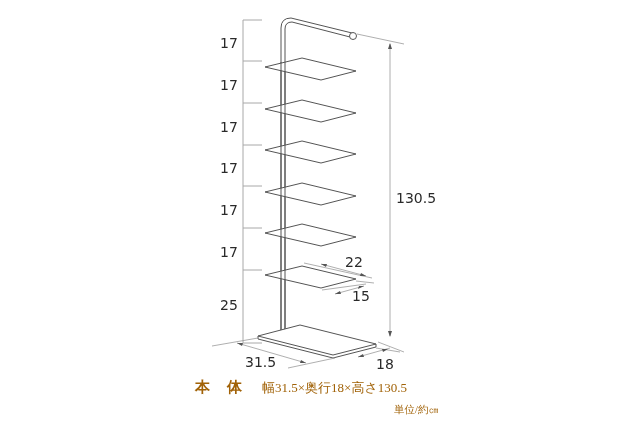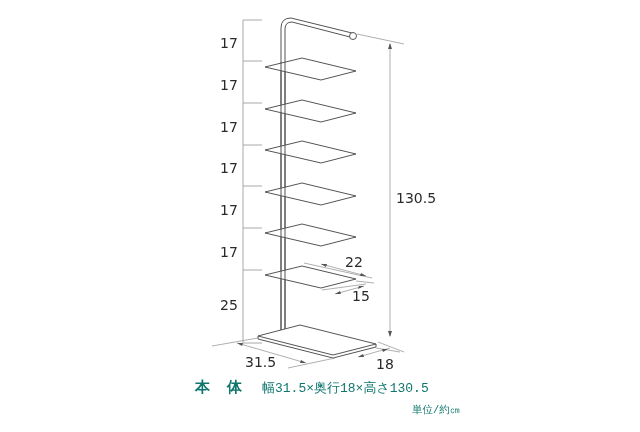--- a/index.html
+++ b/index.html
@@ -1,24 +1,24 @@
 <!DOCTYPE html>
 <html><head>
   <meta charset="utf-8">
   <style>
     html, body { margin:0; padding:0; background:#ffffff; }
     body { width:640px; height:432px; position:relative; overflow:hidden;
            font-family:"DejaVu Sans","Liberation Sans",sans-serif; color:#222; }
     #diagram { position:absolute; left:0; top:0; width:640px; height:432px; }
     .dim-text { font-family:"DejaVu Sans","Liberation Sans",sans-serif; font-size:14px; fill:#2a2a2a; }
-    .caption { position:absolute; font-family:Liberation Mono, monospace; color:#0f766e; white-space:nowrap; }
+    .caption { position:absolute; font-family:Liberation Serif, serif; color:#a16207; white-space:nowrap; }
     .cap-label { left:195px; top:378px; font-size:15px; font-weight:bold; letter-spacing:0; }
     .cap-label span { display:inline-block; }
     .cap-spec { left:262px; top:379px; font-size:13px; }
-    .cap-unit { left:412px; top:403px; font-size:10.5px; }
+    .cap-unit { left:394px; top:403px; font-size:10.5px; }
   </style>
 </head>
 <body>
 
 <svg id="diagram" viewBox="0 0 640 432" xmlns="http://www.w3.org/2000/svg">
 
   <g stroke="#a8a8a8" stroke-width="1" fill="none">
     <line x1="243" y1="20" x2="243" y2="343"></line>
     <line x1="243" y1="20" x2="262" y2="20"></line>
     <line x1="243" y1="61" x2="262" y2="61"></line>

